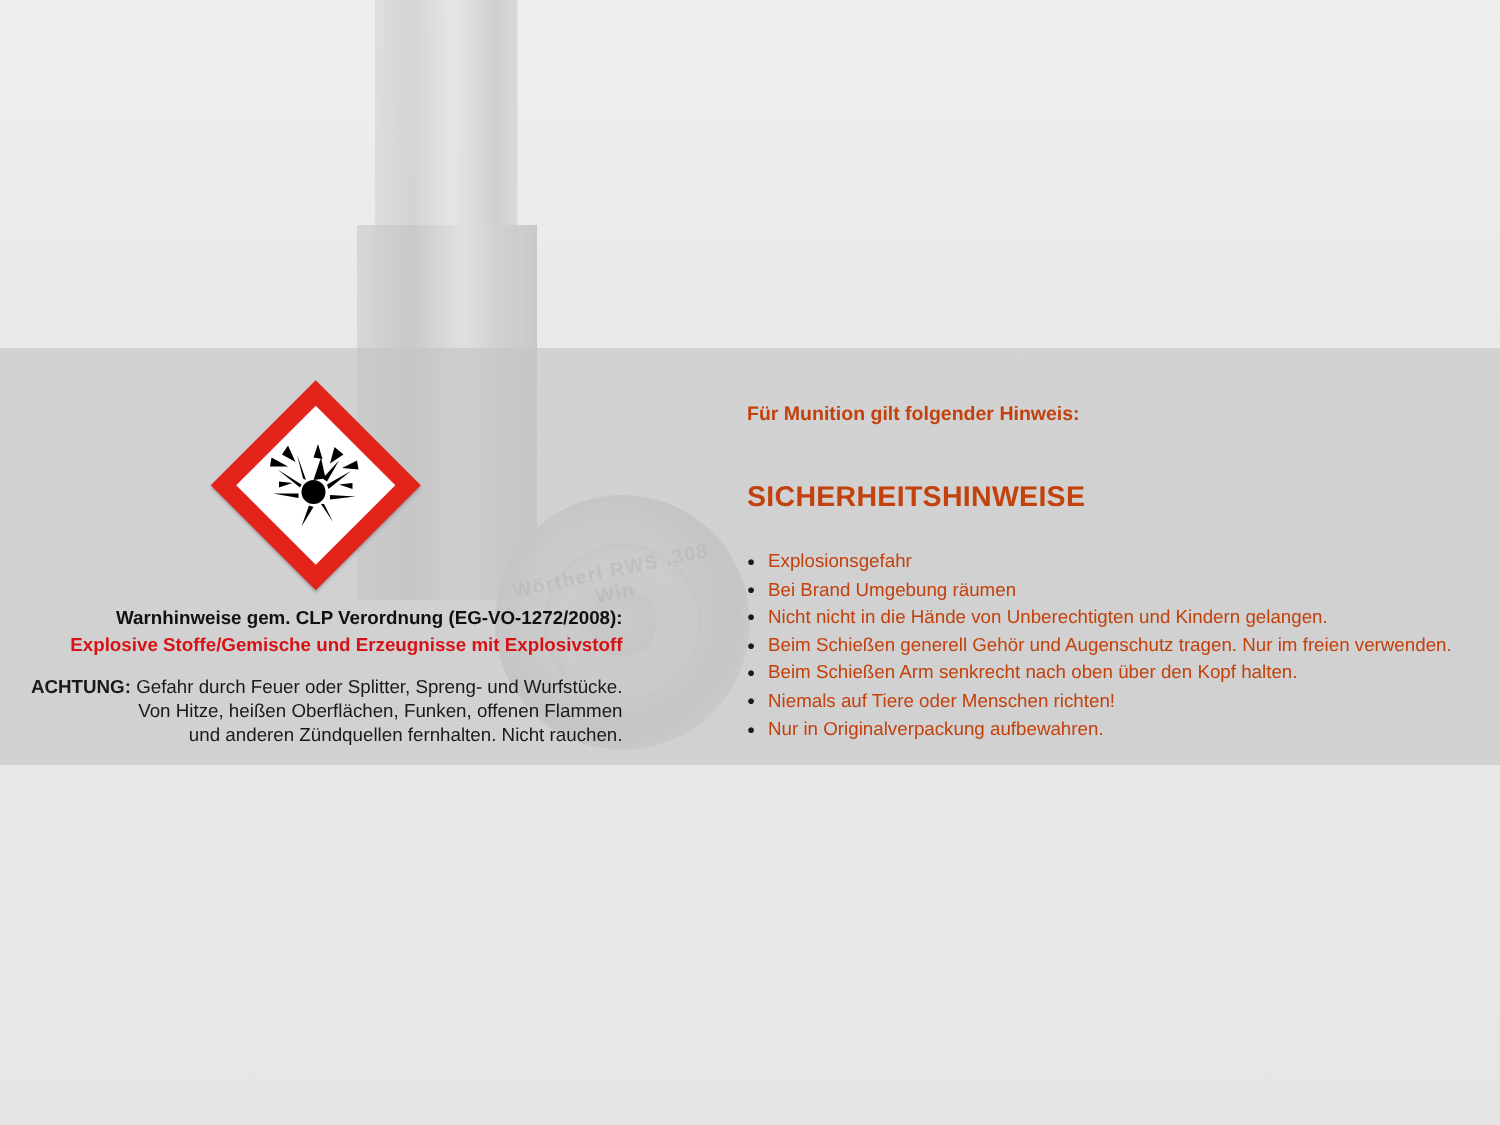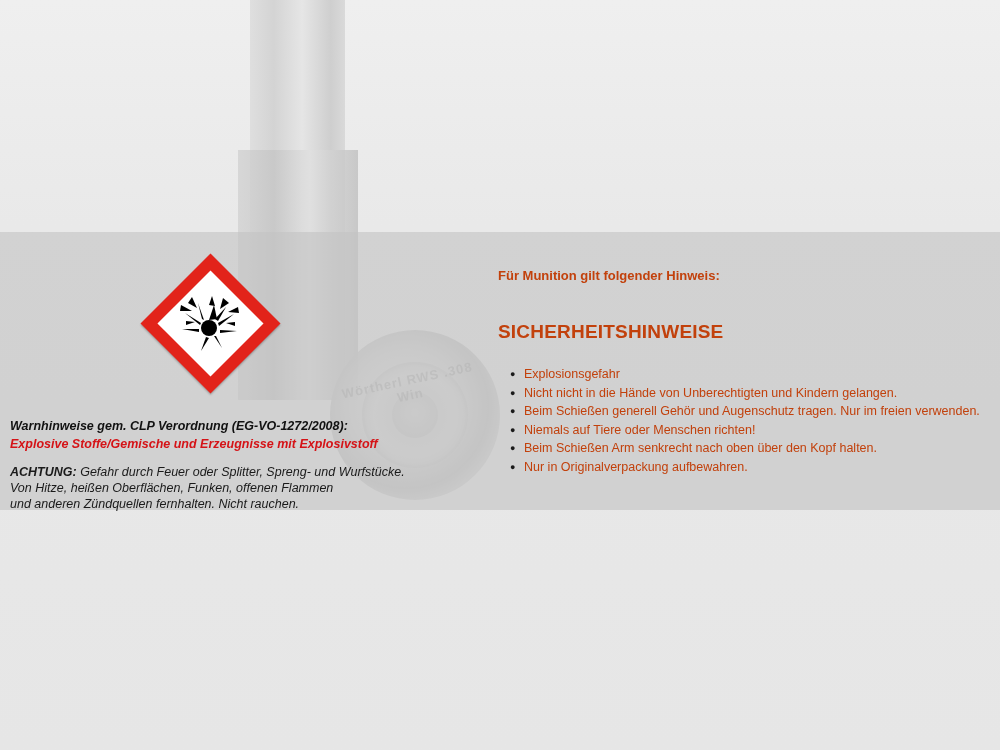--- a/index.html
+++ b/index.html
@@ -140,27 +140,26 @@
     left: 27px;
     top: 27px;
     width: 85px;
     height: 85px;
   }
 
   
   .warn-block {
     position: absolute;
     left: 10px;
-    top: 418px;
+    top: 404px;
     width: 405px;
-    text-align: left;
+    text-align: right;
     color: #1a1a1a;
     font-size: 12.5px;
     line-height: 16px;
-    font-style: italic;
   }
   .warn-title {
     font-weight: bold;
     font-size: 12.5px;
     color: #111;
     margin-bottom: 2px;
   }
   .warn-red {
     font-weight: bold;
     color: #d51317;
@@ -186,21 +185,21 @@
     font-size: 13px;
     margin: 0 0 38px 0;
   }
   .r-subheading {
     font-weight: bold;
     font-size: 19px;
     margin: 0 0 22px 0;
     letter-spacing: .2px;
   }
   ul.r-list {
-    margin: 12px;
+    margin: 0;
     padding: 0;
     list-style: none;
   }
   ul.r-list li {
     font-size: 12.5px;
     line-height: 18.6px;
     position: relative;
     padding-left: 14px;
     white-space: nowrap;
   }
@@ -265,21 +264,22 @@
       <span>Von Hitze, heißen Oberflächen, Funken, offenen Flammen</span><br>
       <span>und anderen Zündquellen fernhalten. Nicht rauchen.</span>
     </div>
   </div>
 
   <div class="right-col">
     <div class="r-heading">Für Munition gilt folgender Hinweis:</div>
     <div class="r-subheading">SICHERHEITSHINWEISE</div>
     <ul class="r-list">
       <li>Explosionsgefahr</li>
+      <li>Bei Brand Umgebung räumen</li>
       <li>Nicht nicht in die Hände von Unberechtigten und Kindern gelangen.</li>
       <li>Beim Schießen generell Gehör und Augenschutz tragen. Nur im freien verwenden.</li>
+      <li>Beim Schießen Arm senkrecht nach oben über den Kopf halten.</li>
       <li>Niemals auf Tiere oder Menschen richten!</li>
-      <li>Beim Schießen Arm senkrecht nach oben über den Kopf halten.</li>
       <li>Nur in Originalverpackung aufbewahren.</li>
     </ul>
   </div>
 
 </div>
 
 </body></html>

